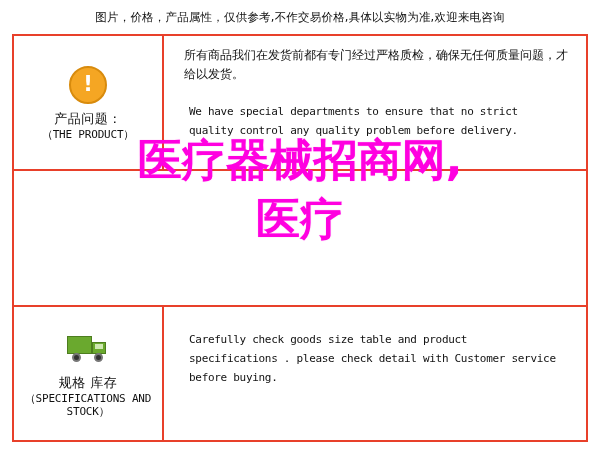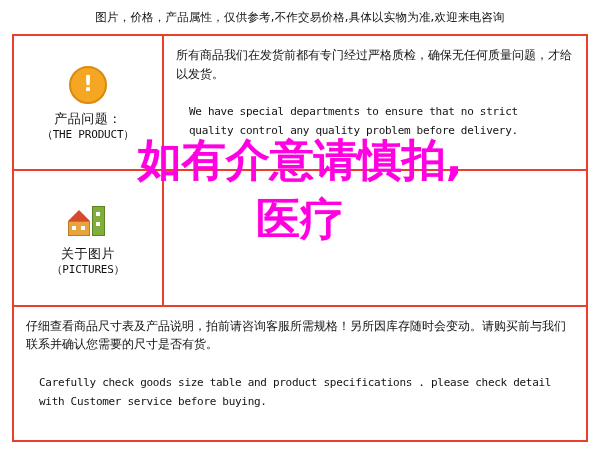--- a/index.html
+++ b/index.html
@@ -94,21 +94,21 @@
     margin-top: 0;
     line-height: 1.25;
     letter-spacing: -0.2px;
   }
 
   .txt-cn {
     font-size: 12px;
     color: #111;
     font-family: "DejaVu Sans", sans-serif;
     line-height: 1.55;
-    margin: 0 0 6px 0;
+    margin: 0 0 6px 8px;
   }
   .txt-en {
     font-size: 11px;
     color: #111;
     font-family: "DejaVu Sans Mono", monospace;
     line-height: 1.75;
     margin: 13px;
     letter-spacing: -0.3px;
   }
 
@@ -234,46 +234,43 @@
         <span class="label-cn">产品问题：</span>
         <span class="label-en">（THE PRODUCT）</span>
       </div>
       <div class="cell-right">
         <p class="txt-cn">所有商品我们在发货前都有专门经过严格质检，确保无任何质量问题，才给以发货。</p>
         <p class="txt-en">We have special departments to ensure that no strict quality control any quality problem before delivery.</p>
       </div>
     </div>
 
     <div class="row">
+      <div class="cell-right">
+      </div>
+    </div>
+
+    <div class="row">
       <div class="cell-left">
         <span class="icon-wrap">
-          <span class="icon-factory">
-            <span class="roof"></span>
-            <span class="body"></span>
-            <span class="tower"></span>
-            <span class="win" style="left:4px; top:22px;"></span>
-            <span class="win" style="left:13px; top:22px;"></span>
-            <span class="win" style="left:28px; top:8px;"></span>
-            <span class="win" style="left:28px; top:18px;"></span>
+          <span class="icon-truck">
+            <span class="box"></span>
+            <span class="cab"></span>
+            <span class="cabwin"></span>
+            <span class="wheel w1"></span>
+            <span class="wheel w2"></span>
           </span>
         </span>
-        <span class="label-cn">关于图片</span>
-        <span class="label-en">（PICTURES）</span>
+        <span class="label-cn">规格 库存</span>
+        <span class="label-en">（SPECIFICATIONS AND STOCK）</span>
       </div>
       <div class="cell-right">
+        <p class="txt-en">Carefully check goods size table and product specifications . please check detail with Customer service before buying.</p>
       </div>
     </div>
 
-    <div class="row">
-      <div class="cell-right">
-        <p class="txt-cn">仔细查看商品尺寸表及产品说明，拍前请咨询客服所需规格！另所因库存随时会变动。请购买前与我们联系并确认您需要的尺寸是否有货。</p>
-        <p class="txt-en">Carefully check goods size table and product specifications . please check detail with Customer service before buying.</p>
-      </div>
-    </div>
-
   </div>
 
   <div class="watermark">
-    <span>如有介意请慎拍,</span>
+    <span>医疗器械招商网,</span>
     <span class="line2">医疗</span>
   </div>
 
 </div>
 
 </body></html>

